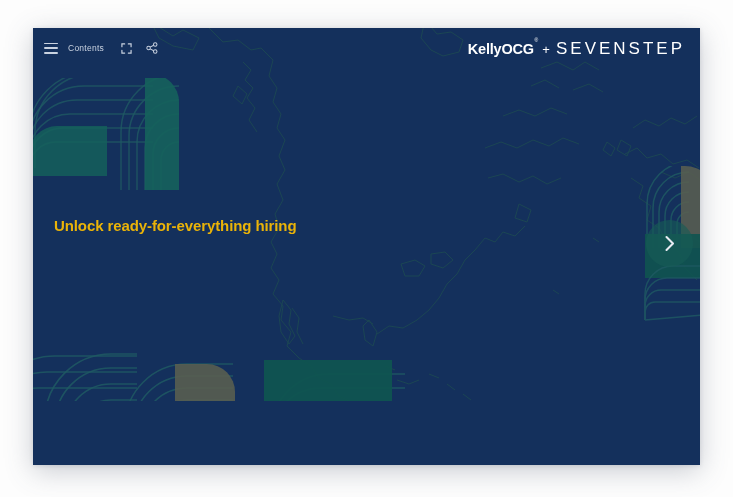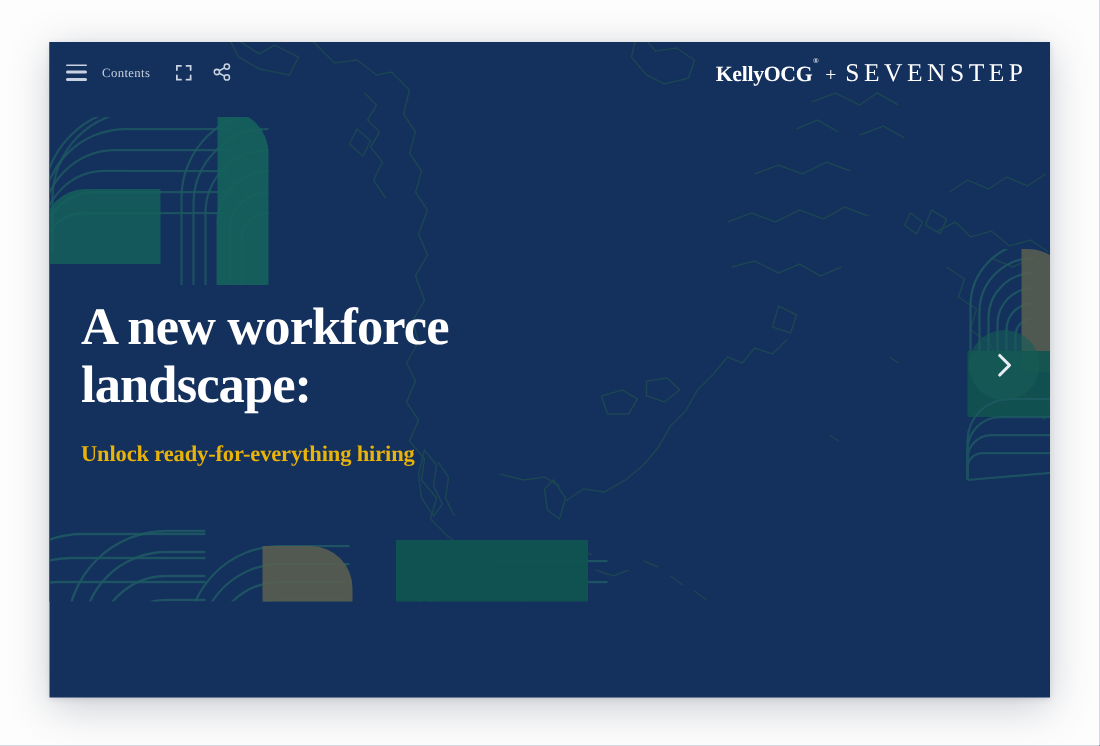--- a/index.html
+++ b/index.html
@@ -37,21 +37,20 @@
 
   
   .slide {
     position: absolute;
     left: 33px;
     top: 28px;
     width: 667px;
     height: 373px;
     background: #14305c;
     overflow: hidden;
-    font-family: Liberation Serif, serif;
   }
 
   .layer {
     position: absolute;
     inset: 0;
     pointer-events: none;
   }
   .layer.map    { opacity: 1; }
   .layer.deco   { opacity: 1; }
 
@@ -418,22 +417,20 @@
       </div>
     </div>
 
     <div class="brand">
       <span class="brand-kelly"><span>KellyOCG</span><span class="brand-tm">®</span></span>
       <span class="brand-plus">+</span>
       <span class="brand-seven">SEVENSTEP</span>
     </div>
 
     <div class="headline-block">
-      <h1 class="headline">A new workforce
-landscape:</h1>
       <p class="subhead">Unlock ready-for-everything hiring</p>
     </div>
 
     <button class="next-btn">
       <span>
         <svg width="13" height="17" viewBox="0 0 13 17" fill="none" stroke="#e8ecf3" stroke-width="2.1" stroke-linecap="round" stroke-linejoin="round">
           <path d="M3.5 2 L10 8.5 L3.5 15"></path>
         </svg>
       </span>
     </button>

